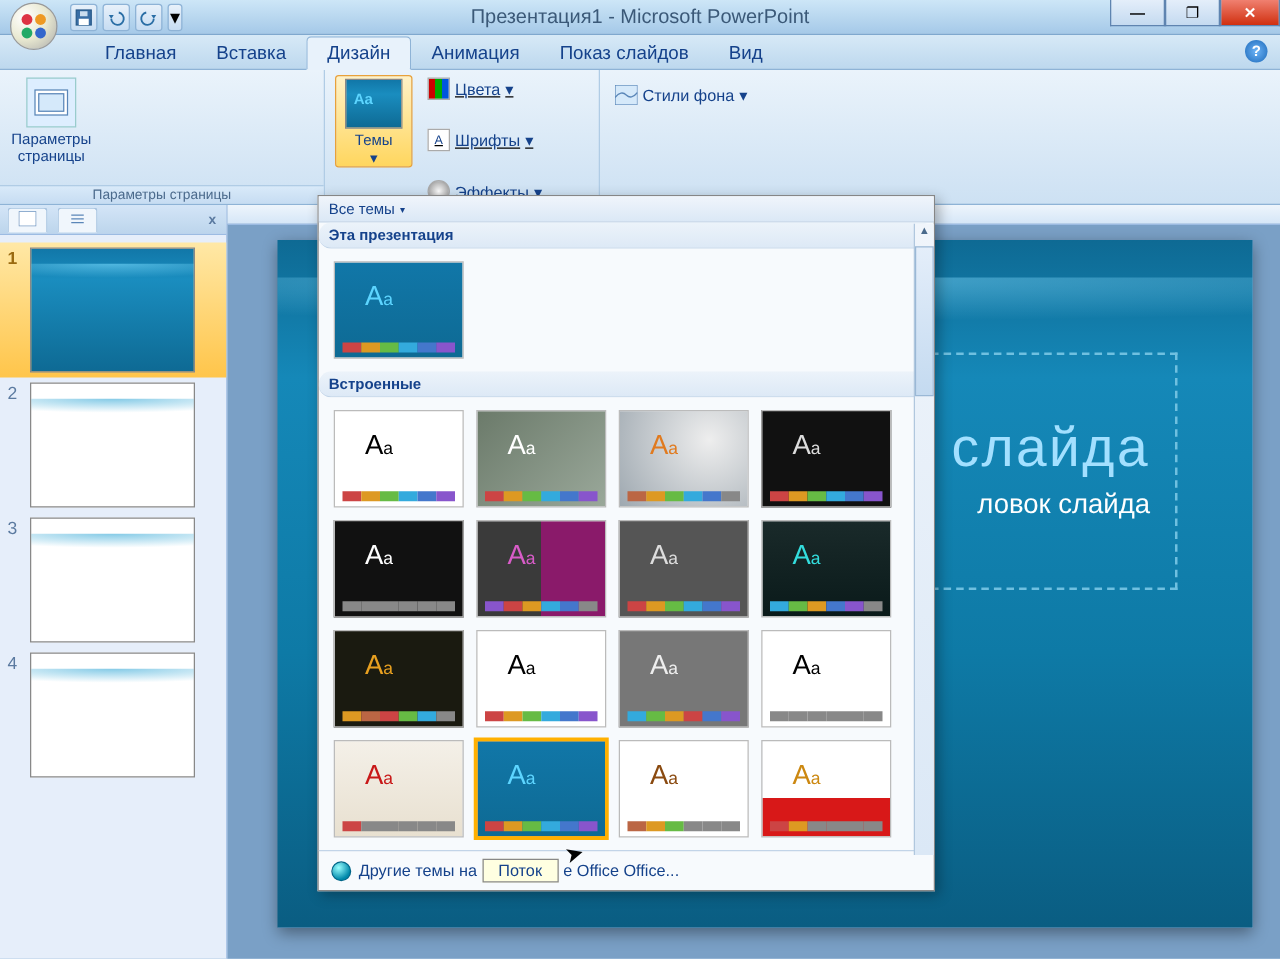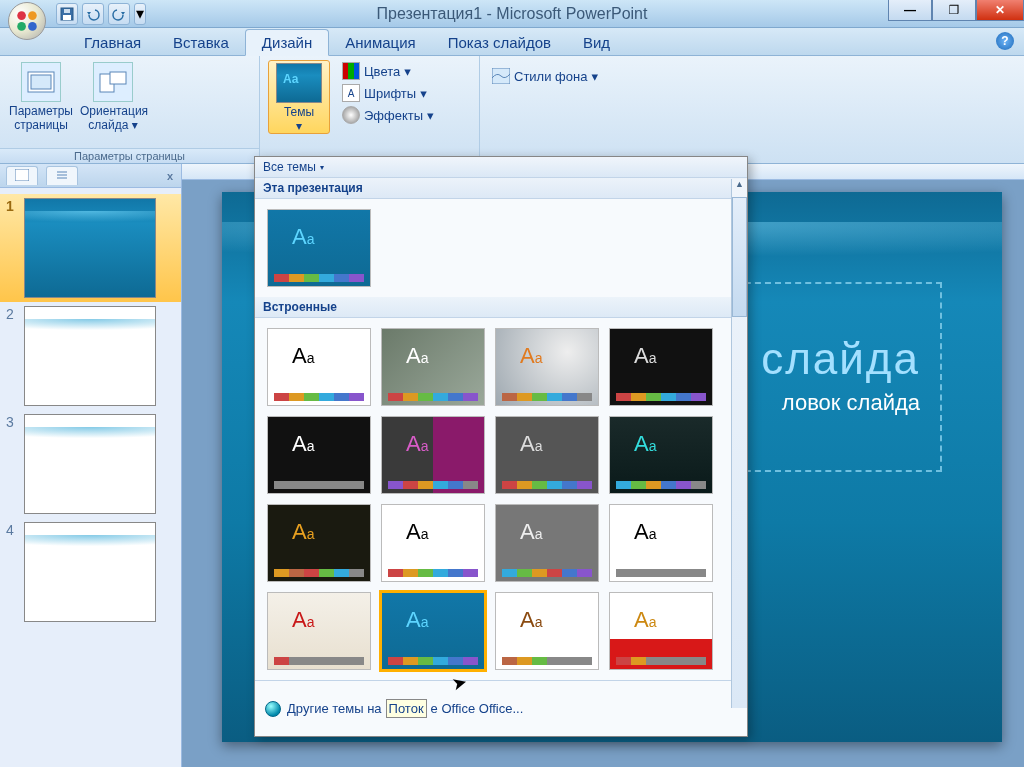--- a/index.html
+++ b/index.html
@@ -69,21 +69,21 @@
 .slide-big { position:absolute; left:40px; top:28px; width:780px; height:550px; background:linear-gradient(180deg,#0e6a94 0%,#1588b8 20%,#0e7aa6 60%,#0a5d82 100%); box-shadow:0 4px 12px rgba(0,0,0,0.4); }
 .slide-big .bwave { position:absolute; left:0; right:0; top:30px; height:50px; background:radial-gradient(ellipse 140% 100% at 50% 0%, rgba(130,220,255,0.5), transparent 70%); }
 .title-ph { position:absolute; left:60px; right:60px; top:90px; height:190px; border:2px dashed #6fc0e0; padding:50px 20px; text-align:right; }
 .title-ph .t1 { color:#a3e0ff; font-size:44px; letter-spacing:2px; }
 .title-ph .t2 { color:#fff; font-size:22px; margin-top:6px; }
 
 
 .drop { position:absolute; left:254px; top:156px; width:494px; background:#f7fafd; border:1px solid #868686; box-shadow:3px 3px 10px rgba(0,0,0,0.3); z-index:50; }
 .drop-head { background:linear-gradient(#f0f5fb,#dbe8f6); padding:3px 8px; font-size:12px; color:#15428b; border-bottom:1px solid #c2d4e8; display:flex; align-items:center; gap:4px;text-align:right; }
 .drop-head::after { content:"▾"; font-size:8px; }
-.section-h { background:linear-gradient(#ecf3fa,#dde9f6); padding:3px 8px; font-size:12px; font-weight:bold; color:#15428b; border-bottom:1px solid #c2d4e8; }
+.section-h { background:linear-gradient(#ecf3fa,#dde9f6); padding:3px 8px; font-size:12px; font-weight:bold; color:#15428b; border-bottom:1px solid #c2d4e8;border-radius:10px; }
 .theme-grid { padding:10px 12px; display:flex; flex-wrap:wrap; gap:10px; align-content:flex-start; }
 .th-sw { width:104px; height:78px; border:1px solid #bbb; background:#fff; position:relative; cursor:pointer; }
 .th-sw.sel { outline:3px solid #ffb000; outline-offset:-1px; border-color:#e09020; }
 .th-sw .aa { position:absolute; left:24px; top:14px; font-size:22px; }
 .th-sw .aa2 { font-size:14px; }
 .th-sw .pal { position:absolute; left:6px; right:6px; bottom:4px; height:8px; display:flex; }
 .th-sw .pal span { flex:1; }
 .drop-scroll { position:absolute; right:0; top:22px; bottom:28px; width:16px; background:linear-gradient(#f0f5fb,#dbe8f6); border-left:1px solid #b0c7de; }
 .drop-scroll .up { position:absolute; top:0; width:100%; height:16px; text-align:center; font-size:9px; color:#4a6a8c; }
 .drop-scroll .thumb { position:absolute; top:18px; width:100%; height:120px; background:linear-gradient(#e4eefa,#c4daf0); border:1px solid #9ab8d6; }
@@ -150,40 +150,31 @@
     <div class="group-content left-flex">
       <div class="big-btn">
         <div class="ico">
             <svg width="30" height="24" viewBox="0 0 30 24">
               <rect x="2" y="2" width="26" height="20" fill="#fff" stroke="#5a86b8"></rect>
               <rect x="5" y="5" width="20" height="14" fill="#d5e9fa" stroke="#5a86b8"></rect>
             </svg>
           </div>
         <div>Параметры страницы</div>
       </div>
-      <div class="big-btn">
-        <div class="ico">
-            <svg width="30" height="24" viewBox="0 0 30 24">
-              <rect x="2" y="4" width="14" height="18" fill="#fff" stroke="#5a86b8"></rect>
-              <rect x="12" y="2" width="16" height="12" fill="#fff" stroke="#5a86b8"></rect>
-            </svg>
-          </div>
-        <div><span>Ориентация слайда</span> ▾</div>
-      </div>
     </div>
     <div class="group-label">Параметры страницы</div>
   </div>
 
   <div class="group" style="width:220px">
     <div class="group-content">
       <div class="big-btn sel" style="width:62px">
         <div class="theme-ico"></div>
         <div><span>Темы</span><br>▾</div>
       </div>
-      <div style="display:flex; flex-direction:column; gap:0;">
+      <div style="display:flex; flex-direction:column; gap:19px;text-decoration:underline;">
         <div class="small-row"><div class="sico colors"></div><span>Цвета</span> ▾</div>
         <div class="small-row"><div class="sico">A</div><span>Шрифты</span> ▾</div>
         <div class="small-row"><div class="sico" style="background:radial-gradient(circle,#fff,#888); border-radius:50%"></div><span>Эффекты</span> ▾</div>
       </div>
     </div>
   </div>
 
   <div class="group" style="flex:1; border-right:none">
     <div class="group-content" style="flex-direction:column; gap:8px; padding-top:6px;">
       <div class="small-row"><svg width="18" height="16" viewBox="0 0 18 16">
@@ -438,21 +429,21 @@
           <span class="c8"></span>
           <span class="c8"></span>
           <span class="c8"></span>
           <span class="c8"></span>
         </div>
       </div>
   </div>
   <div class="drop-foot">
     <div class="globe"></div>
     <span>Другие темы на</span>
-    <span style="background:#ffffe1; border:1px solid #888; padding:1px 2px; margin:12px -2px">Поток</span>
+    <span style="background:#ffffe1; border:1px solid #888; padding:1px 12px; margin:0 -2px">Поток</span>
     <span>e Office Office...</span>
   </div>
   <div class="drop-scroll">
     <div class="up">▲</div>
     <div class="thumb"></div>
   </div>
 </div>
 
 <div class="cursor">➤</div>
 

